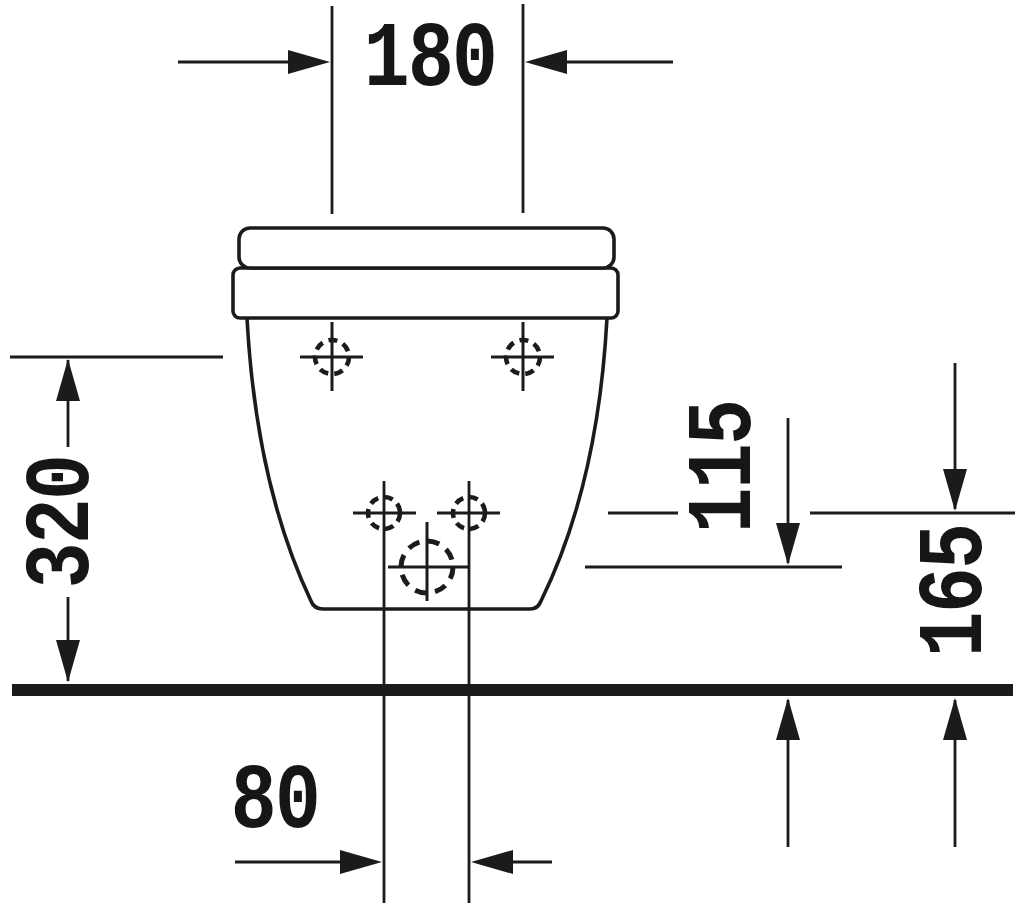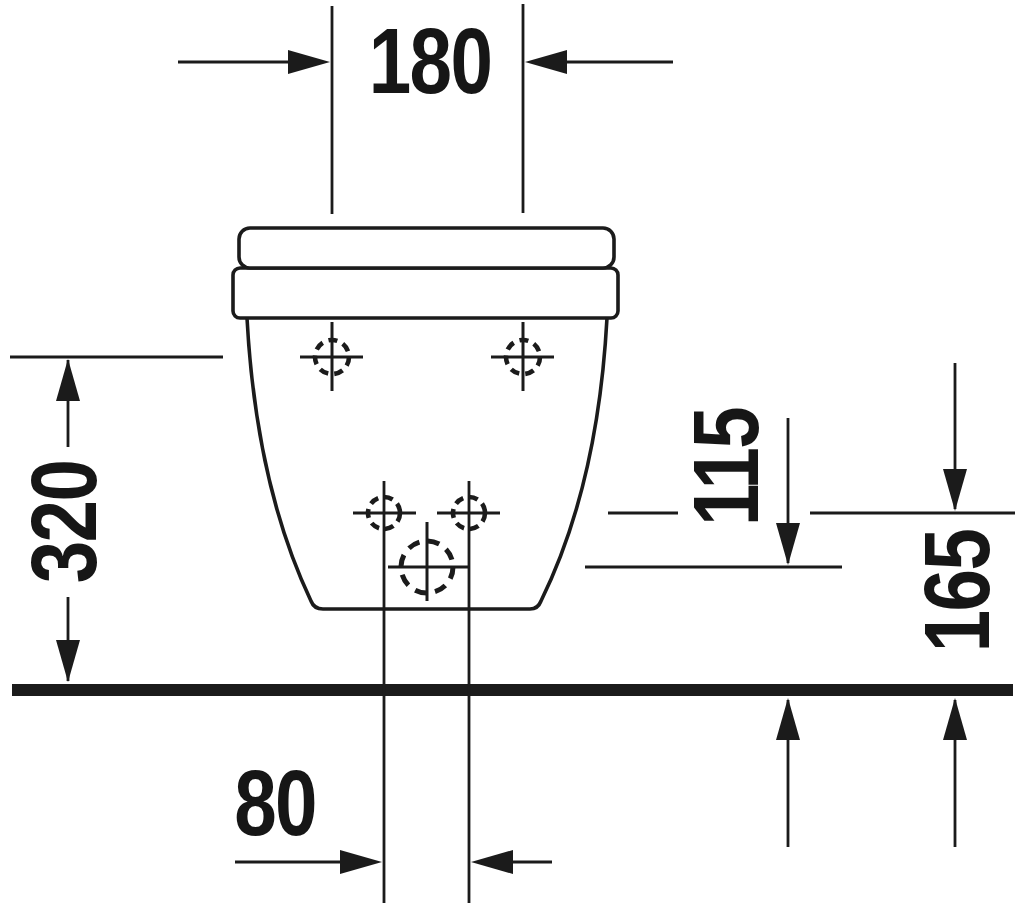--- a/index.html
+++ b/index.html
@@ -1,21 +1,21 @@
 <!DOCTYPE html>
 <html><head>
 <meta charset="utf-8">
 <style>
   html, body { margin: 0; padding: 0; background: #ffffff; }
   #stage {
     position: relative;
     width: 1024px; height: 910px;
     background: #ffffff;
     overflow: hidden;
-    font-family: Liberation Sans, sans-serif;
+    font-family: Liberation Mono, monospace;
   }
   #stage svg { position: absolute; left: 0; top: 0; }
   .dim-label {
     position: absolute;
     color: #161616;
     font-weight: bold;
     font-size: 92px;
     line-height: 1;
     white-space: nowrap;
     letter-spacing: -2px;

